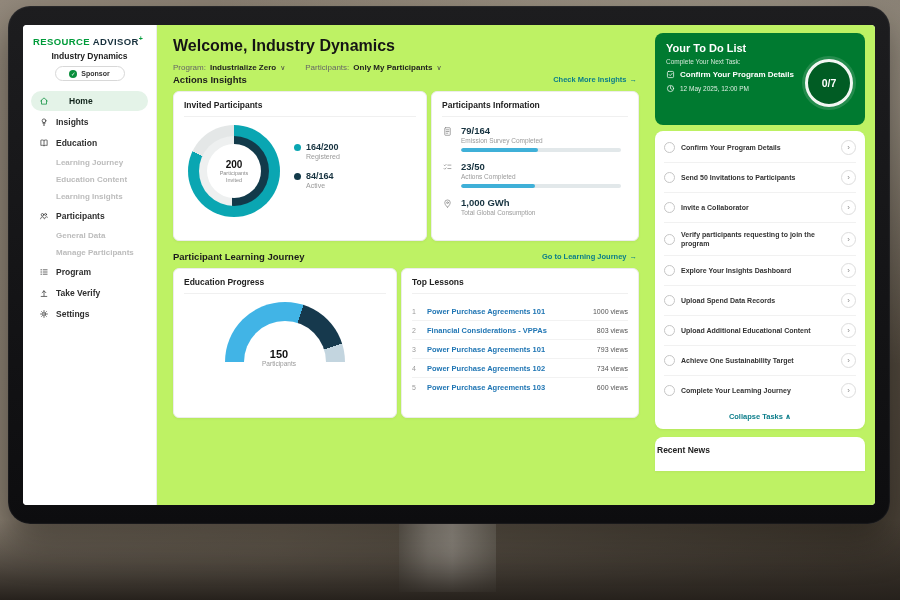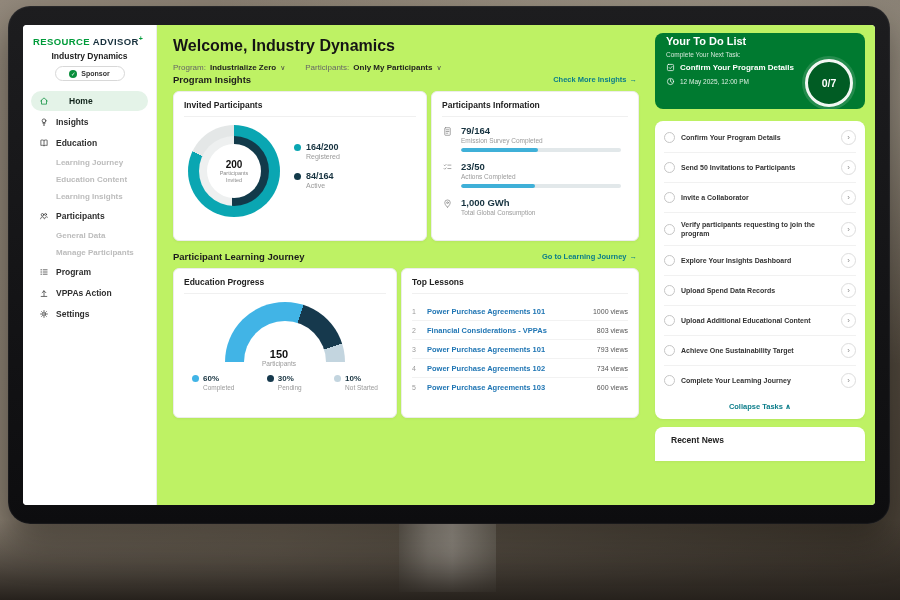--- a/index.html
+++ b/index.html
@@ -96,39 +96,39 @@
   .gl-item .sub{font-size:6.5px;color:#9a9a9a;margin-left:11px;margin-top:1px;}
   
   .card-lessons{flex:1;height:150px;}
   .lesson-row{display:flex;align-items:center;gap:7px;padding:4.5px 0;border-bottom:1px solid #f2f2f2;}
   .lesson-row:last-child{border-bottom:none;}
   .lesson-rank{font-size:7px;color:#9a9a9a;width:8px;flex-shrink:0;}
   .lesson-title{flex:1;font-size:7.5px;font-weight:bold;color:#2076b4;}
   .lesson-views{font-size:7px;color:#555;}
   
   .right{width:224px;padding:8px 10px 0 4px;box-sizing:border-box;flex-shrink:0;}
-  .todo-green{position:relative;background:#007a30;border-radius:8px;padding:2px 11px;color:#fff;
-      margin-bottom:12px;height:76px;box-sizing:border-box;}
+  .todo-green{position:relative;background:#007a30;border-radius:8px;padding:9px 11px;color:#fff;
+      margin-bottom:6px;height:92px;box-sizing:border-box;}
   .todo-title{font-size:11px;font-weight:bold;}
   .todo-sub{font-size:6.5px;color:#cfe6d6;margin:4px 0 5px;}
   .todo-next{display:flex;align-items:center;gap:5px;font-size:8px;font-weight:bold;max-width:140px;}
   .todo-next svg,.todo-time svg{width:9px;height:9px;stroke:#fff;fill:none;stroke-width:1.3;
       stroke-linecap:round;stroke-linejoin:round;flex-shrink:0;}
   .todo-time{display:flex;align-items:center;gap:5px;font-size:6.5px;color:#dcefe2;margin-top:5px;}
   .todo-badge{position:absolute;right:12px;top:26px;width:42px;height:42px;border-radius:50%;
       background:#015c24;border:3px solid #f2f7f3;display:flex;align-items:center;justify-content:center;
       font-size:10.5px;font-weight:bold;box-shadow:0 0 0 3px rgba(255,255,255,.14);}
   .todo-card{background:#fff;border-radius:8px;padding:2px 9px 4px;box-shadow:0 1px 3px rgba(0,0,0,.05);}
   .task-row{display:flex;align-items:center;gap:6px;padding:7px 0;border-bottom:1px solid #f1f1f1;}
   .task-check{width:9px;height:9px;border:1.2px solid #c6c6c6;border-radius:50%;flex-shrink:0;}
   .task-label{flex:1;font-size:7px;font-weight:bold;color:#333;line-height:1.3;}
   .task-go{width:13px;height:13px;border:1px solid #ddd;border-radius:50%;display:flex;
       align-items:center;justify-content:center;font-size:8px;color:#888;flex-shrink:0;}
   .collapse{text-align:center;font-size:7.5px;font-weight:bold;color:#0b7d8a;padding:7px 0 4px;}
-  .news-bar{background:#fff;border-radius:8px 8px 0 0;margin-top:8px;padding:8px 16px 16px;
+  .news-bar{background:#fff;border-radius:8px 8px 0 0;margin-top:8px;padding:8px 2px 16px;
       font-size:8.5px;font-weight:bold;color:#222;box-shadow:0 1px 3px rgba(0,0,0,.05);}
 </style>
 </head>
 <body>
 
 <div class="bg"></div>
 <div class="stand-neck"></div>
 <div class="bg-bottom"></div>
 
 <div class="monitor">
@@ -181,21 +181,21 @@
       <div class="nav-item">
         <svg viewBox="0 0 16 16">
               <path d="M3 4.5h1.5M3 8h1.5M3 11.5h1.5M7 4.5h6M7 8h6M7 11.5h6"></path>
             </svg>
         <span>Program</span>
       </div>
       <div class="nav-item">
         <svg viewBox="0 0 16 16">
               <path d="M8 12.5V4.5M5 7.5l3-3 3 3M3.5 13.5h9"></path>
             </svg>
-        <span>VPPAs Action</span>
+        <span>Take Verify</span>
       </div>
       <div class="nav-item">
         <svg viewBox="0 0 16 16">
               <circle cx="8" cy="8" r="2.2"></circle>
               <path d="M8 2.5v2M8 11.5v2M2.5 8h2M11.5 8h2M4.2 4.2l1.4 1.4M10.4 10.4l1.4 1.4M11.8 4.2l-1.4 1.4M5.6 10.4l-1.4 1.4"></path>
             </svg>
         <span>Settings</span>
       </div>
     </div>
   </div>
@@ -211,21 +211,21 @@
           <span class="chev">∨</span>
         </div>
         <div class="filter">
           <span>Participants:</span>
           <span class="filter-value">Only My Participants</span>
           <span class="chev">∨</span>
         </div>
       </div>
 
       <div class="section-head">
-        <span class="section-title">Program Insights</span>
+        <span class="section-title">Actions Insights</span>
         <span class="section-link">
           <span>Check More Insights</span><span class="arr">→</span>
         </span>
       </div>
 
       <div class="cards">
         <div class="card card-invited">
           <div class="card-title">Invited Participants</div>
           <div class="invited-body">
             <div class="donut">
@@ -304,43 +304,20 @@
       <div class="cards">
         <div class="card card-progress">
           <div class="card-title">Education Progress</div>
           <div class="gauge-wrap">
             <div class="gauge"></div>
             <div class="gauge-center">
               <div class="val">150</div>
               <div class="lbl">Participants</div>
             </div>
           </div>
-          <div class="gauge-legend">
-            <div class="gl-item">
-              <div class="line">
-                    <span class="dot" style="background: rgb(65, 180, 230);"></span>
-                    <span>60%</span>
-                  </div>
-              <div class="sub">Completed</div>
-            </div>
-            <div class="gl-item">
-              <div class="line">
-                    <span class="dot" style="background: rgb(22, 57, 77);"></span>
-                    <span>30%</span>
-                  </div>
-              <div class="sub">Pending</div>
-            </div>
-            <div class="gl-item">
-              <div class="line">
-                    <span class="dot" style="background: rgb(195, 213, 223);"></span>
-                    <span>10%</span>
-                  </div>
-              <div class="sub">Not Started</div>
-            </div>
-          </div>
         </div>
 
         <div class="card card-lessons">
           <div class="card-title">Top Lessons</div>
           <div class="lesson-row">
             <span class="lesson-rank">1</span>
             <span class="lesson-title">Power Purchase Agreements 101</span>
             <span class="lesson-views">1000 views</span>
           </div>
           <div class="lesson-row">

